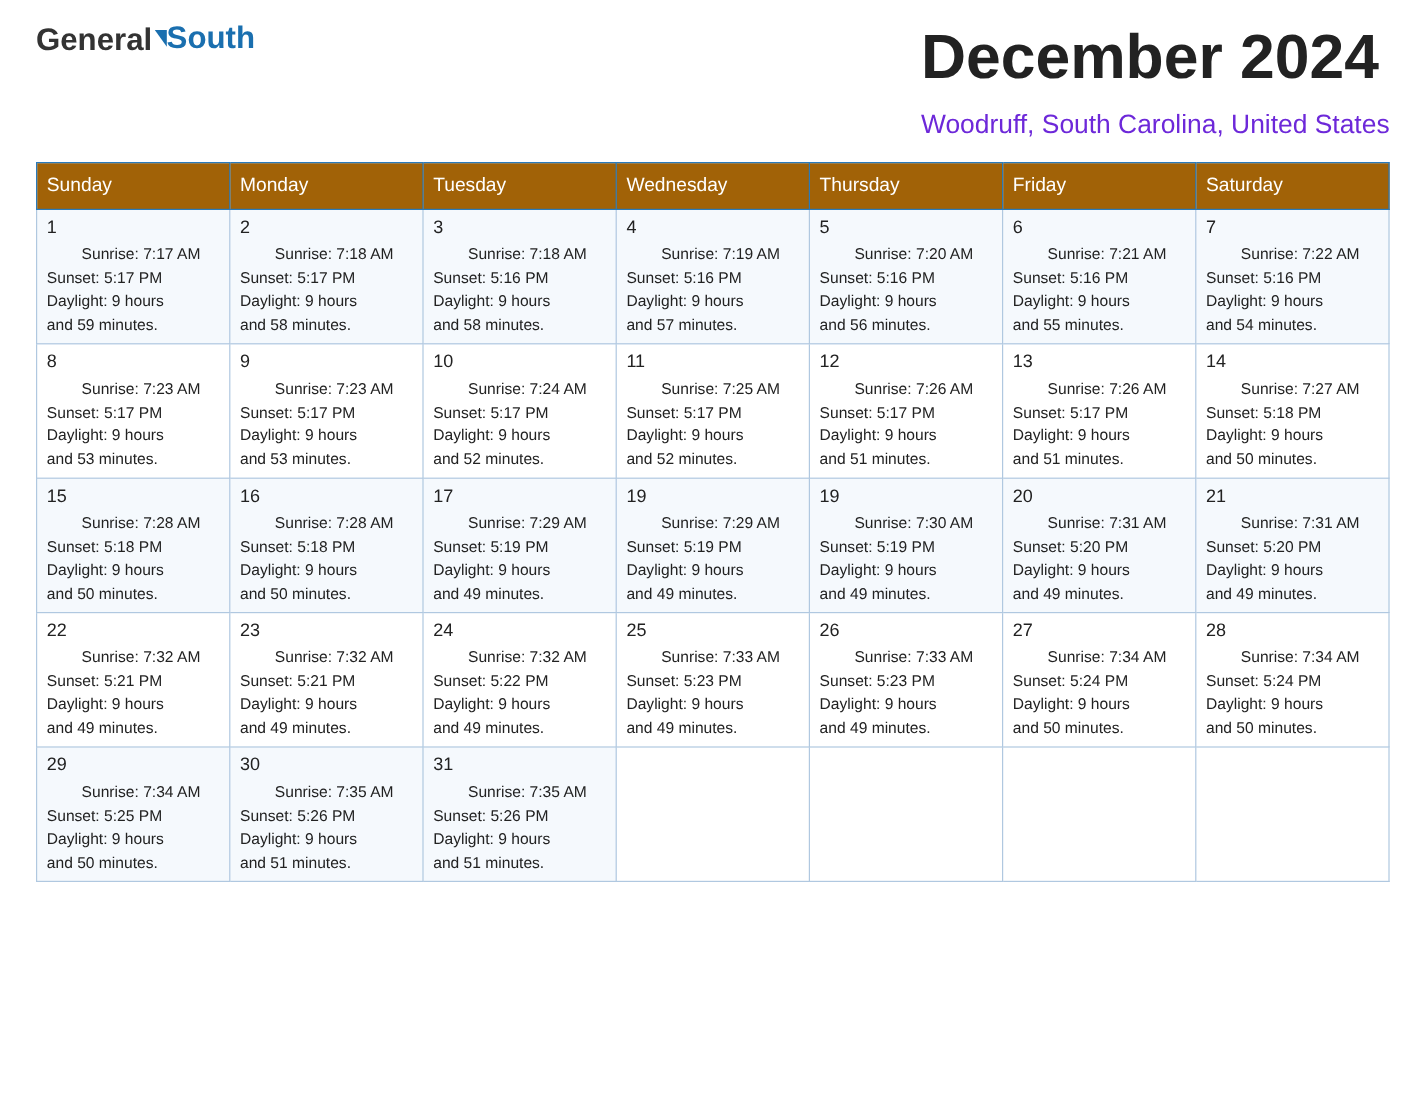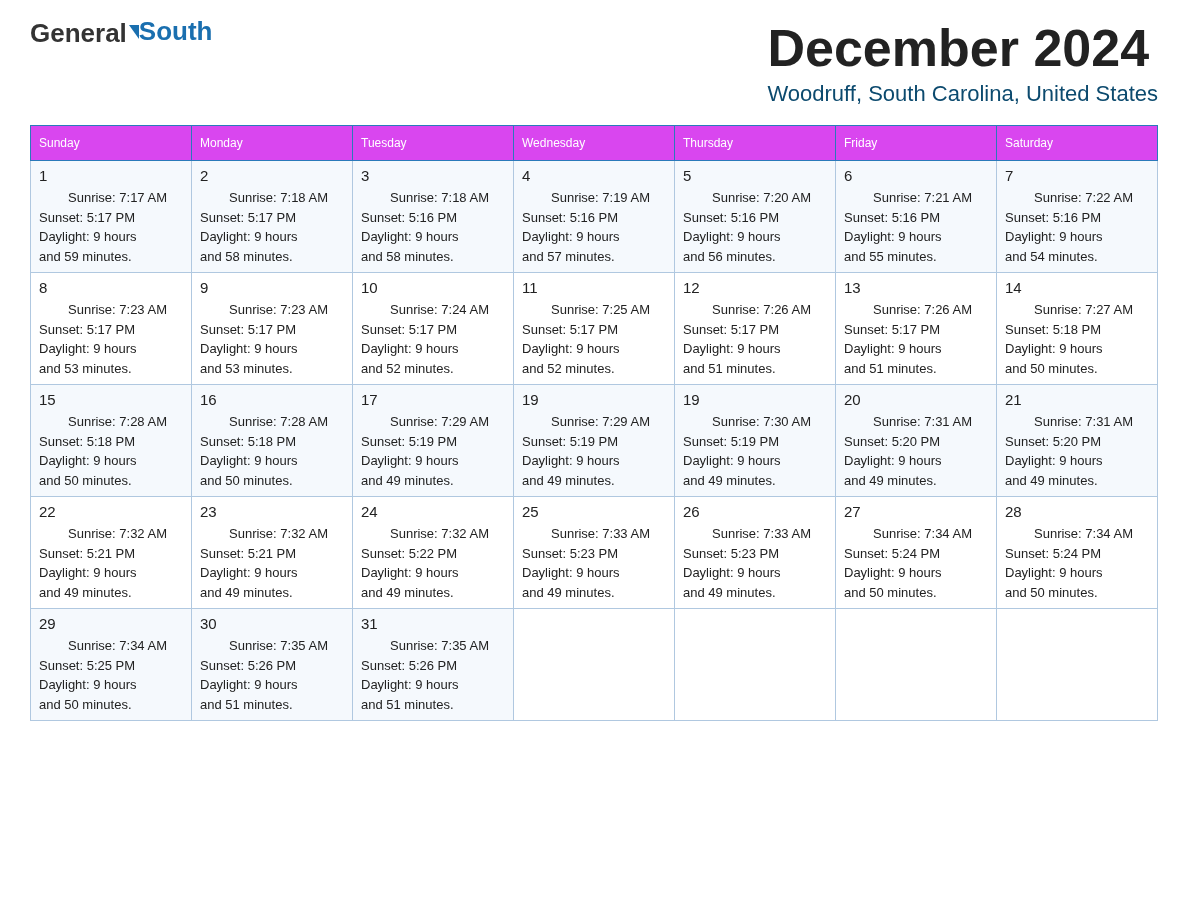--- a/index.html
+++ b/index.html
@@ -49,32 +49,32 @@
       text-align: left;
     }
     .month-title {
       font-size: 52px;
       font-weight: bold;
       color: #222;
       line-height: 1.1;
     }
     .location-title {
       font-size: 22px;
-      color: #0c4a6e;
-      margin-top: 4px;
+      color: #6d28d9;
+      margin-top: 14px;
     }
     table {
       width: 100%;
       border-collapse: collapse;
     }
     thead tr th {
-      background-color: #d946ef;
+      background-color: #a16207;
       color: #fff;
       padding: 10px 8px;
-      font-size: 12px;
+      font-size: 16px;
       font-weight: normal;
       text-align: left;
       border: 1px solid #2a7aba;
     }
     tbody tr td {
       border: 1px solid #b0c8e0;
       vertical-align: top;
       padding: 6px 8px;
       font-size: 13px;
       color: #222;

